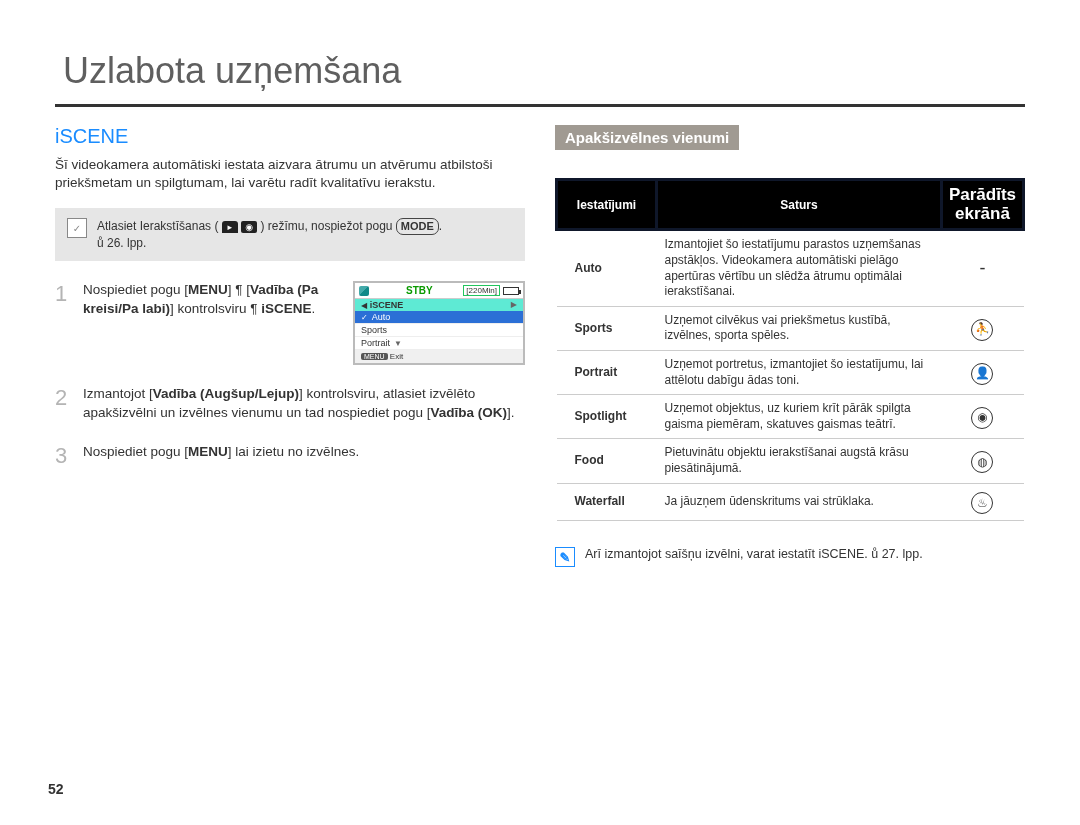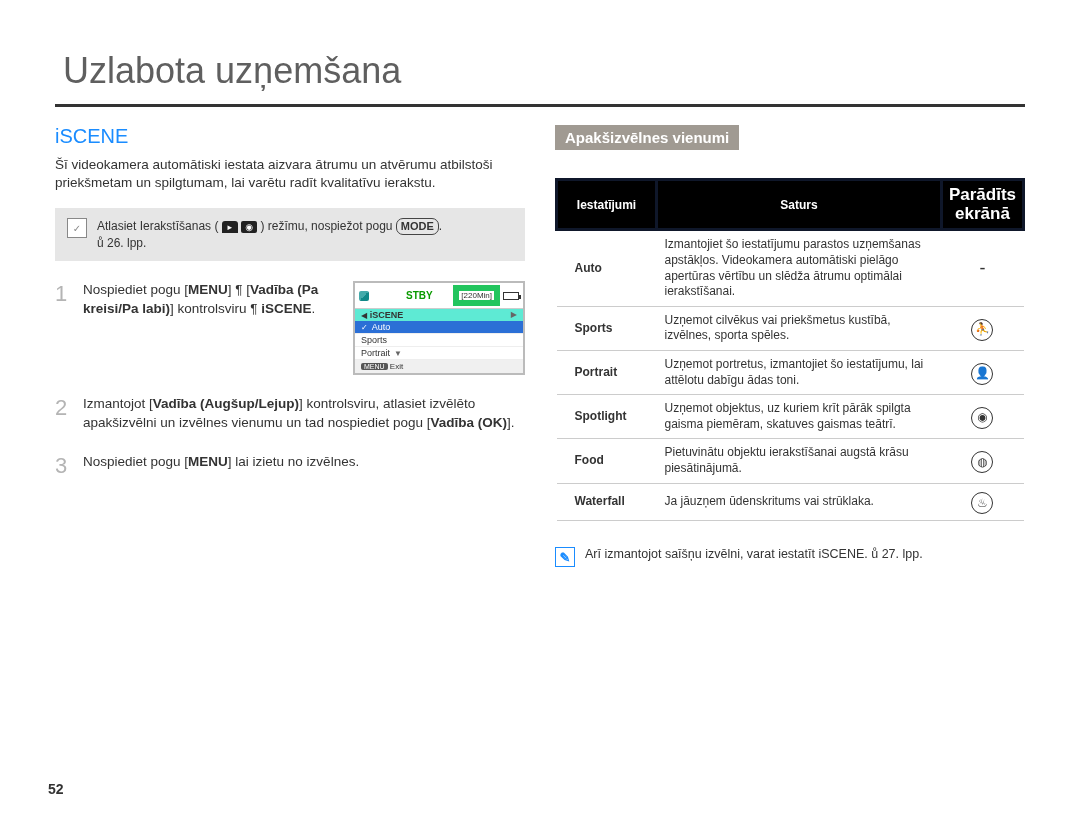--- a/index.html
+++ b/index.html
@@ -124,21 +124,21 @@
     align-items: center;
     justify-content: space-between;
     padding: 2px 4px;
     border-bottom: 1px solid #ccc;
     font-size: 8px;
     color: #333;
   }
   .stby { color: #0a9a00; font-weight: bold; font-size: 10px; padding-left: 34px; }
   .lcd-batt { display: inline-block; width: 16px; height: 8px; border: 1px solid #333; position: relative; }
   .lcd-batt::after { content:""; position: absolute; right:-3px; top:2px; width:2px; height:4px; background:#333; }
-  .lcd-time { border:6px solid #22c55e; padding:0 2px; }
+  .lcd-time { border:1px solid #22c55e; padding:0 2px; }
   .lcd-card { display:inline-block; width:10px;height:10px; background:linear-gradient(135deg,#4aa 0 50%,#188 50%); border-radius:2px; }
   .lcd-title-row { background:#5eead4; padding:1px 6px; font-size:9px; }
   .lcd-item {
     padding: 1px 6px;
     border-bottom: 1px solid #eee;
     font-size: 9px;
     display: flex;
     align-items: center;
     gap: 4px;
   }

